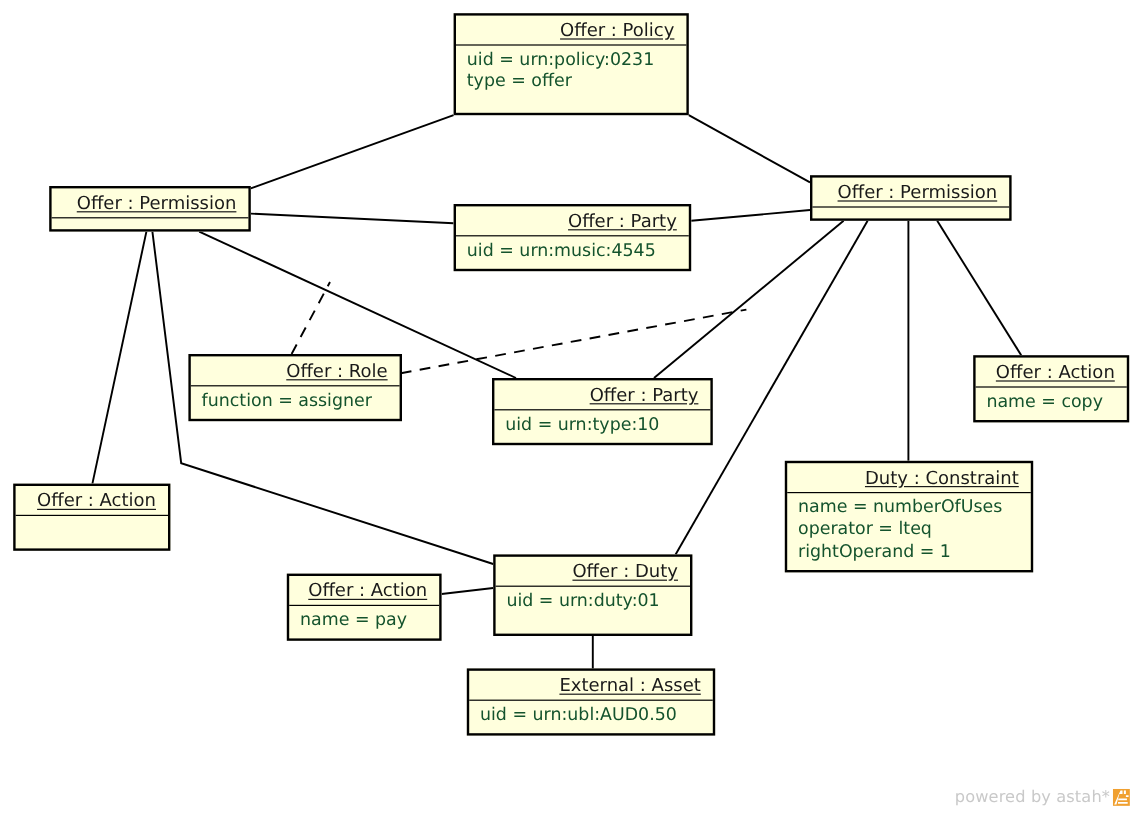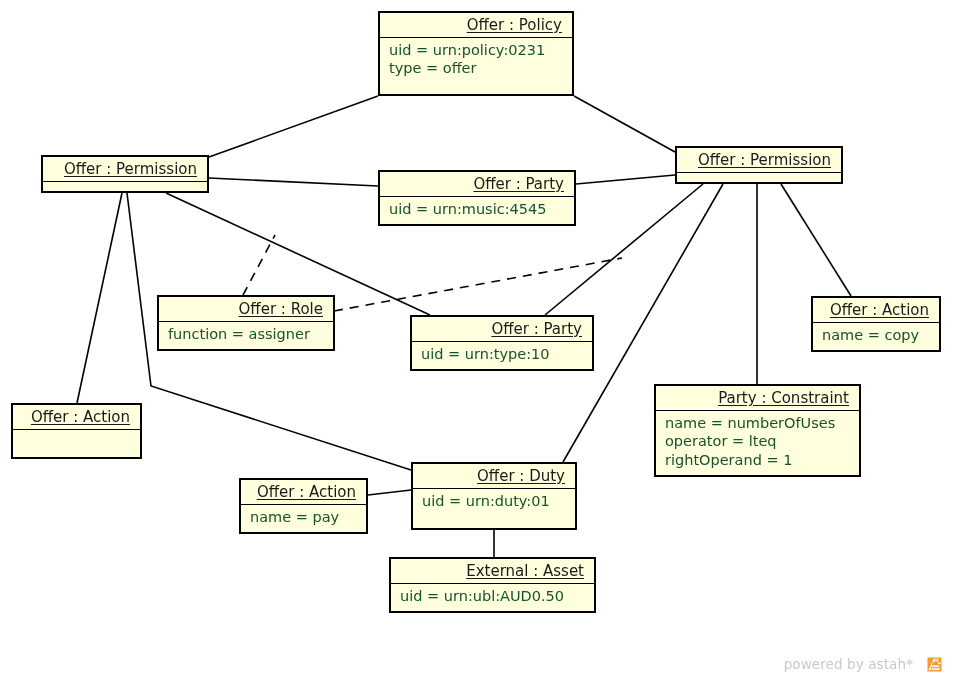--- a/index.html
+++ b/index.html
@@ -66,21 +66,21 @@
     height: 9px;
   }
   .attr-line { display: block; }
 
   #astah-watermark {
     position: absolute;
     right: 12px;
     bottom: 8px;
     display: flex;
     align-items: center;
-    gap: 14px;
+    gap: 2px;
     user-select: none;
   }
   #astah-watermark .wm-text {
     font-size: 13.5px;
     color: #c9c9c9;
     letter-spacing: 0.1px;
     font-family: "DejaVu Sans", sans-serif;
   }
   #astah-watermark .wm-logo {
     width: 15px;
@@ -151,21 +151,21 @@
       </div>
     </div>
     <div class="uml-node" style="left: 811px; top: 296px; width: 130px; height: 56px;">
       <div class="node-title"><span class="tt">Offer : Action</span></div>
       <div class="node-sep"></div>
       <div class="node-attrs">
         <span class="attr-line">name = copy</span>
       </div>
     </div>
     <div class="uml-node" style="left: 654px; top: 384px; width: 207px; height: 93px;">
-      <div class="node-title"><span class="tt">Party : Constraint</span></div>
+      <div class="node-title"><span class="tt">Duty : Constraint</span></div>
       <div class="node-sep"></div>
       <div class="node-attrs">
         <span class="attr-line">name = numberOfUses</span>
         <span class="attr-line">operator = lteq</span>
         <span class="attr-line">rightOperand = 1</span>
       </div>
     </div>
     <div class="uml-node" style="left: 11px; top: 403px; width: 131px; height: 56px;">
       <div class="node-title"><span class="tt">Offer : Action</span></div>
       <div class="node-sep"></div>

